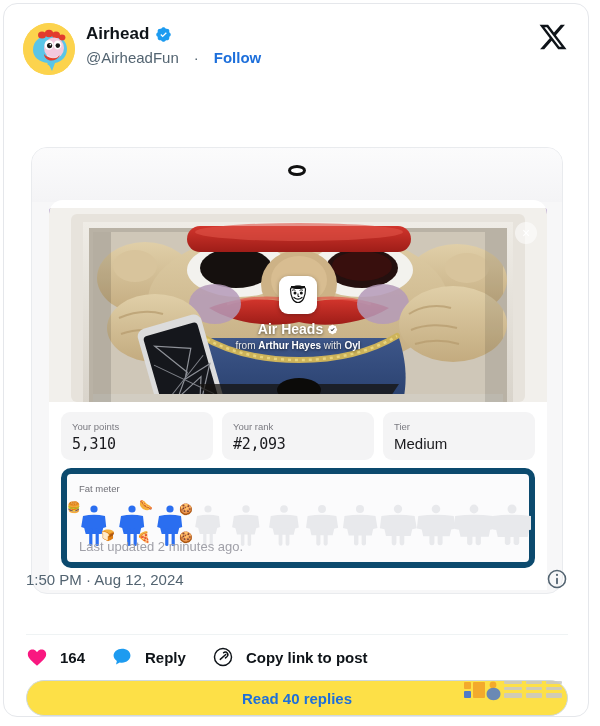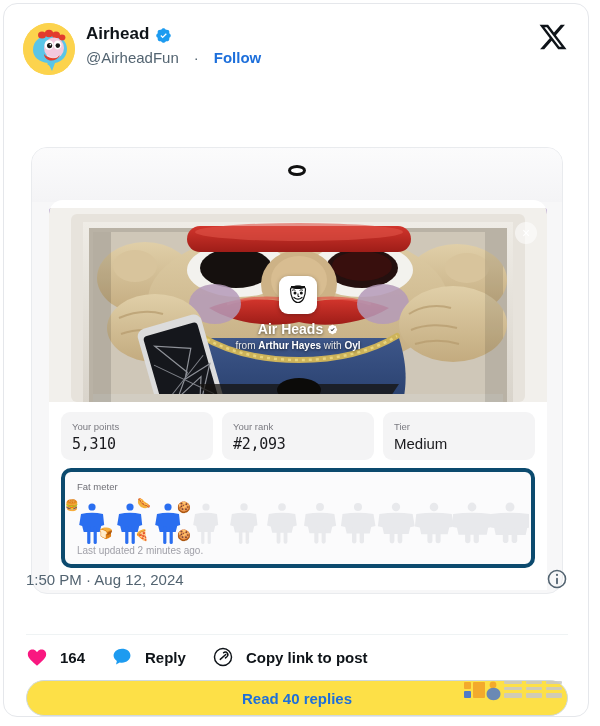--- a/index.html
+++ b/index.html
@@ -30,21 +30,21 @@
   .avatar{
     position:absolute;left:19px;top:19px;width:52px;height:52px;
     border-radius:50%;
     background:#FCD34D;
     overflow:hidden;
   }
   .avatar svg{display:block;width:52px;height:52px;}
 
   .name-row{
     position:absolute;left:82px;top:20px;
-    display:flex;align-items:flex-end;gap:6px;
+    display:flex;align-items:center;gap:6px;
     font-size:17px;font-weight:bold;color:#0f1419;
     line-height:20px;
   }
   .verified-badge{
     display:inline-block;width:17px;height:17px;flex:0 0 auto;
   }
   .verified-badge svg{display:block;width:17px;height:17px;}
 
   .handle-row{
     position:absolute;left:82px;top:44px;
@@ -169,21 +169,21 @@
   .stat-value.plain{
     font-family:"Liberation Sans", sans-serif;
     font-size:15px;letter-spacing:0;
   }
 
   
   .meter-box{
     position:absolute;left:12px;top:268px;
     width:474px;height:100px;
     background:#fbfbfc;
-    border:4px solid #0c4a6e;
+    border:6px solid #0c4a6e;
     border-radius:10px;
     box-sizing:border-box;
   }
   .meter-label{
     position:absolute;left:12px;top:9px;
     font-size:9.5px;color:#6f6f76;
   }
   .meter-figures{
     position:absolute;left:8px;top:26px;
     width:458px;height:48px;
@@ -195,21 +195,21 @@
     flex:0 0 auto;
     display:flex;align-items:flex-end;justify-content:center;
   }
   .fig svg{display:block;}
   .emoji{
     position:absolute;font-size:11px;line-height:11px;
     pointer-events:none;
   }
   .meter-updated{
     position:absolute;left:12px;bottom:8px;
-    font-size:10px;color:#a0a0a8;
+    font-size:13px;color:#a0a0a8;
   }
 
   
   .timestamp-row{
     position:absolute;left:22px;top:564px;width:542px;
     display:flex;align-items:center;justify-content:space-between;
   }
   .timestamp{
     font-size:15px;color:#536471;
   }

